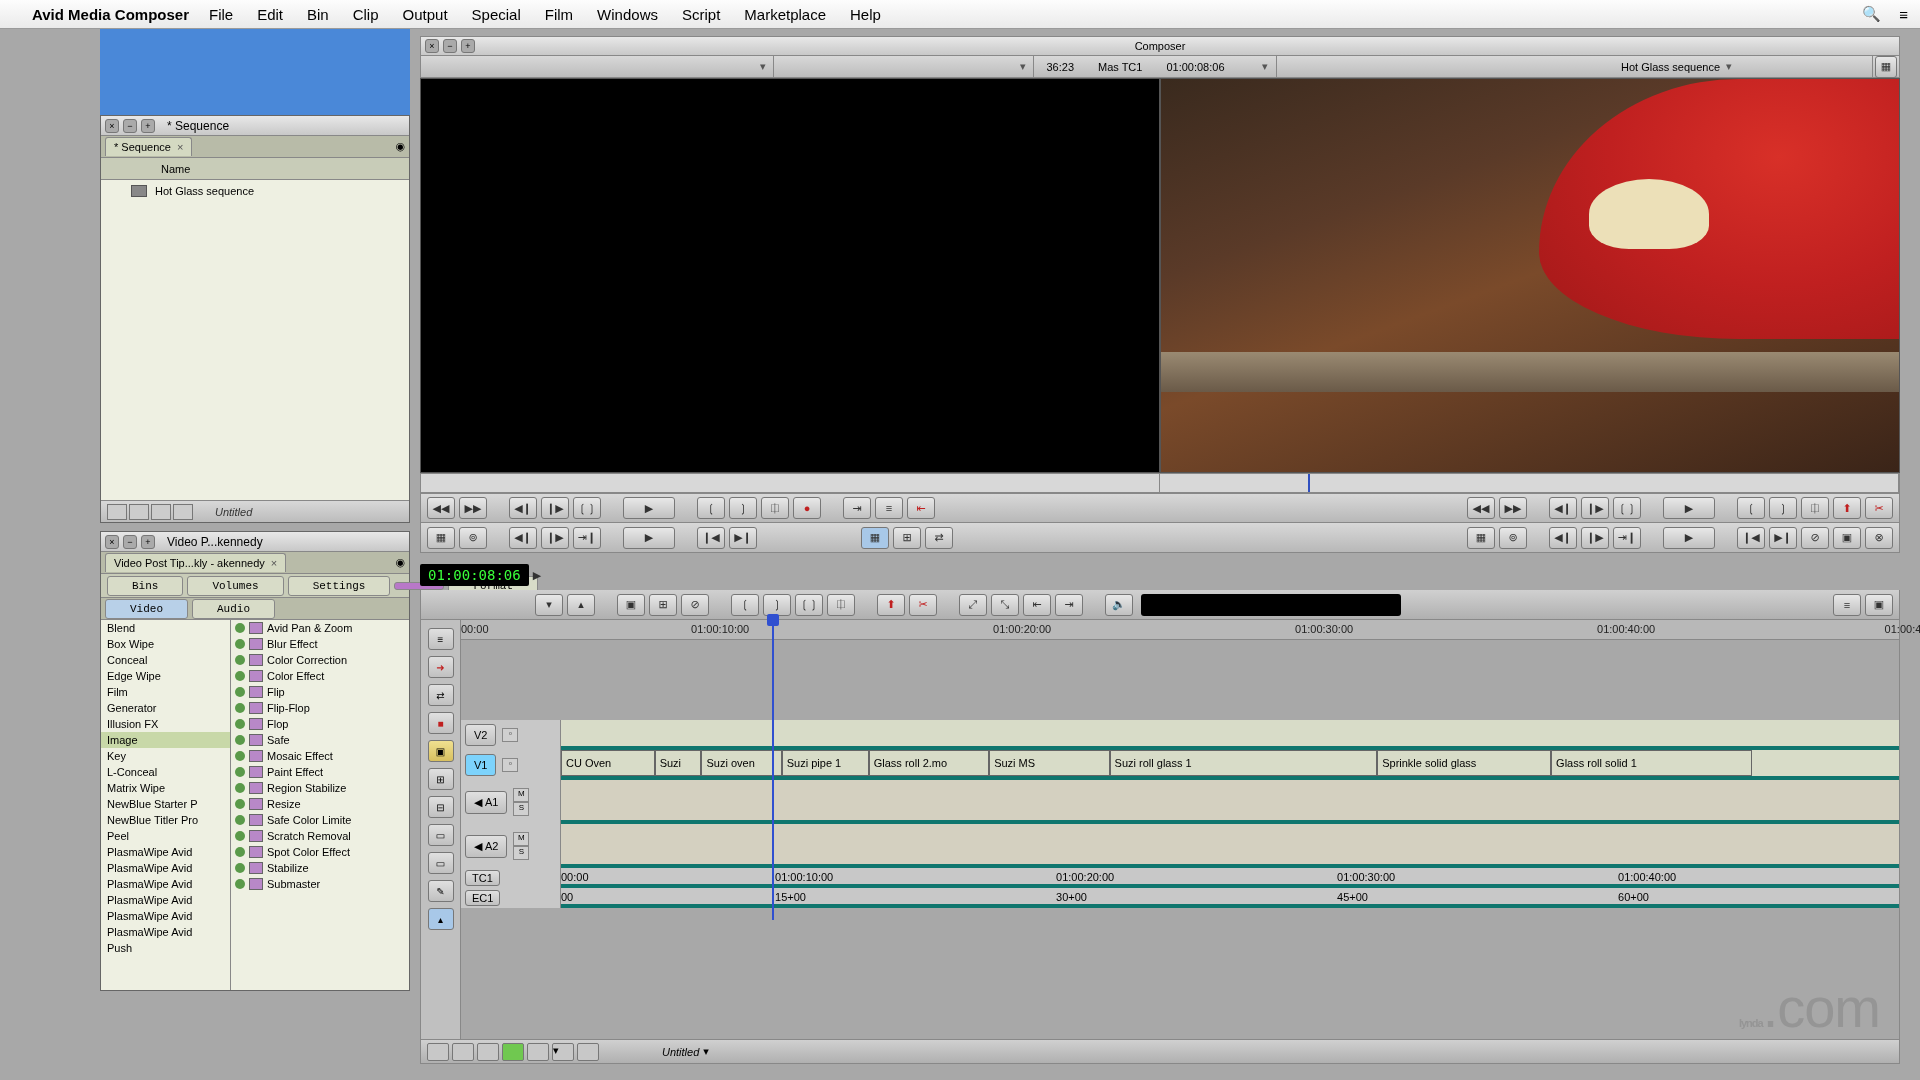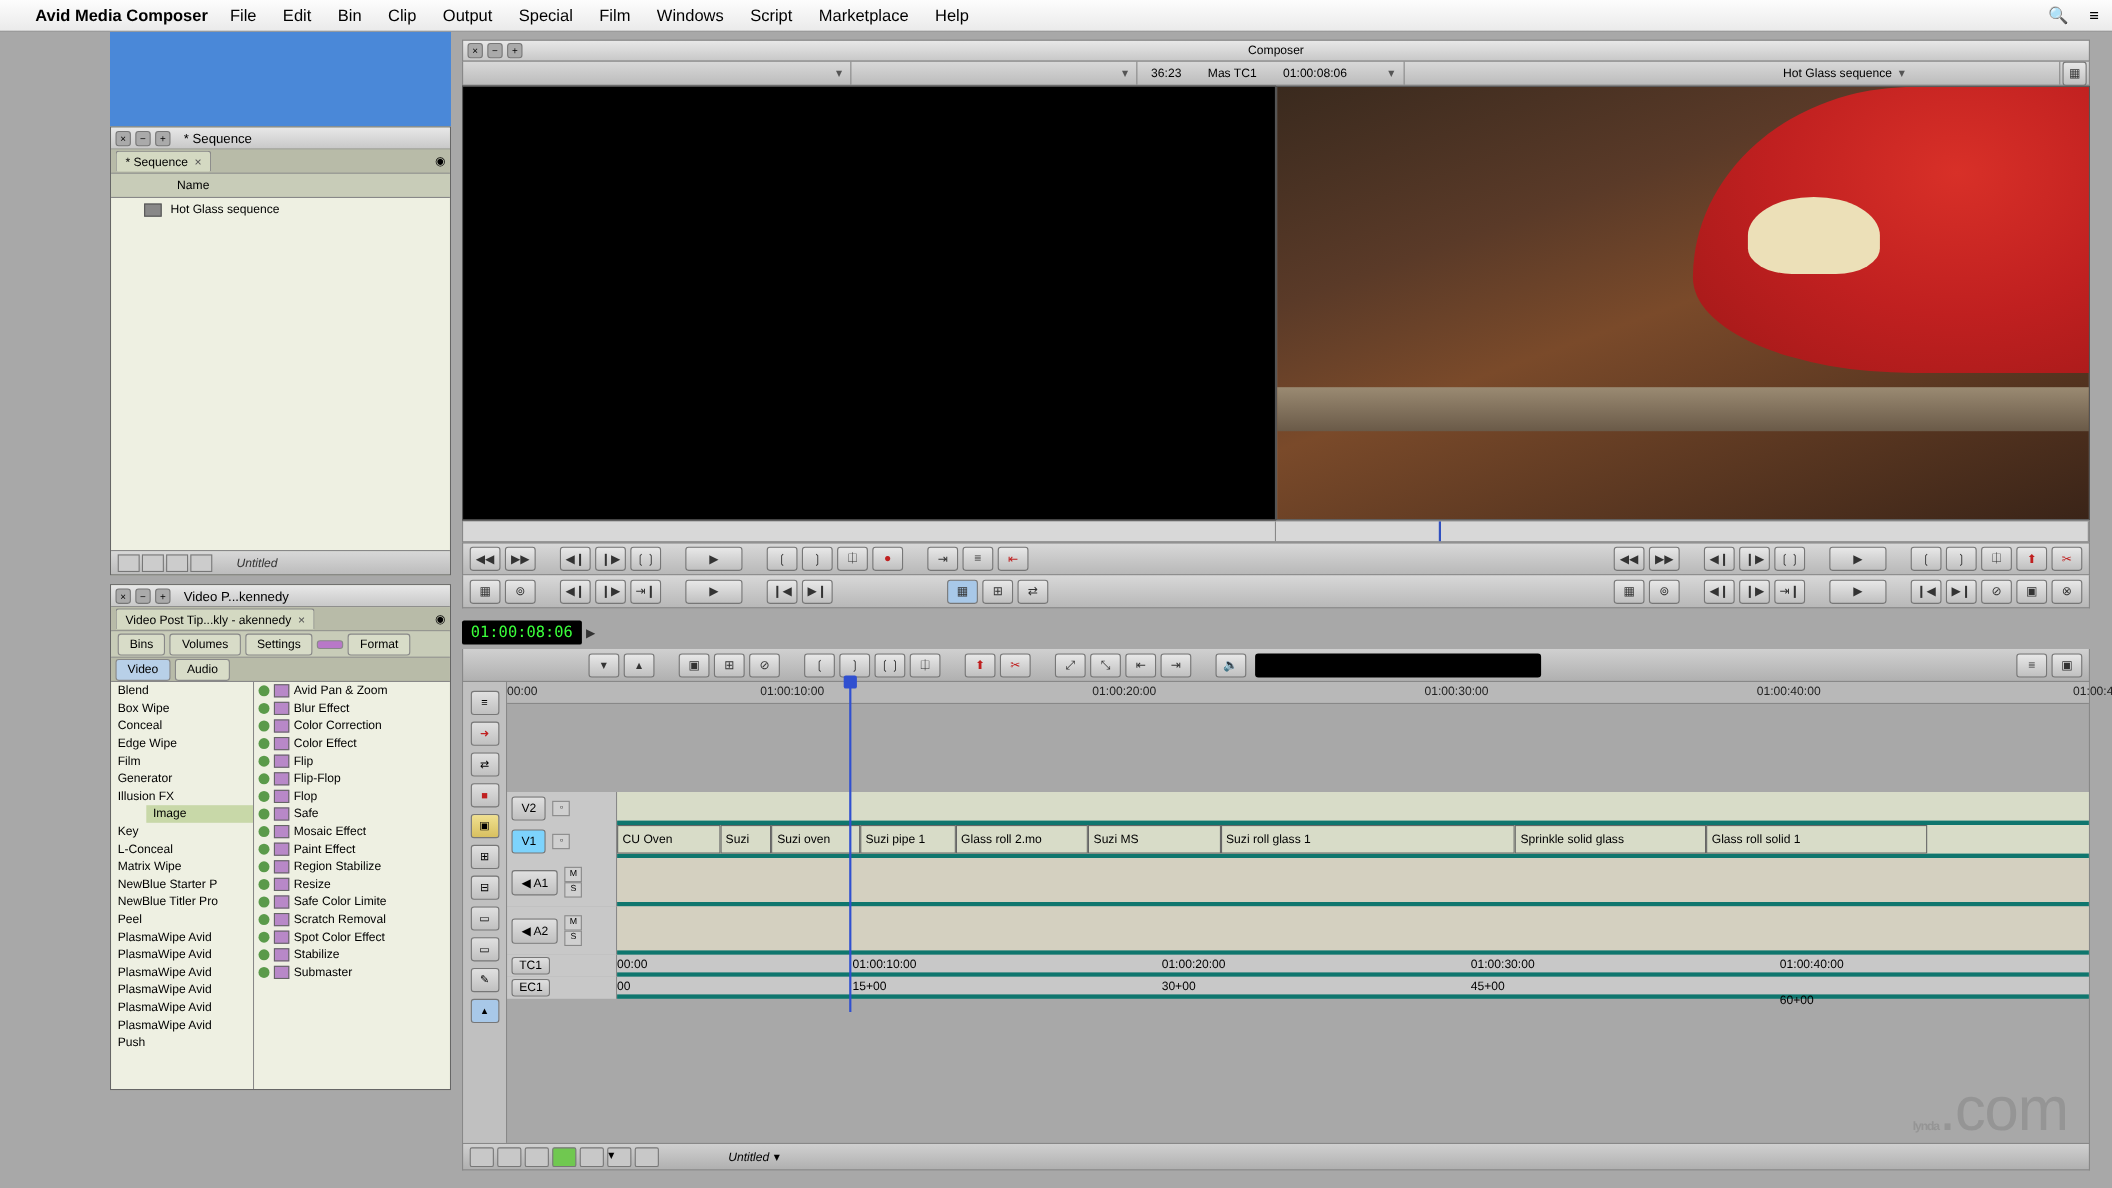--- a/index.html
+++ b/index.html
@@ -29,25 +29,25 @@
 .bin-row { display: flex; align-items: center; height: 22px; padding-left: 30px; }
 .bin-row .seqicon { width: 16px; height: 12px; background: #888; border: 1px solid #555; margin-right: 8px; }
 .bin-footer { height: 22px; background: linear-gradient(#d8d8d8,#bcbcbc); display: flex; align-items: center; padding: 0 6px; border-top: 1px solid #888; }
 .bin-footer .viewbtn { width: 20px; height: 16px; border: 1px solid #777; margin-right: 2px; background: #ccc; }
 .bin-footer .label { margin-left: 20px; font-style: italic; color: #333; }
 
 
 .fx-window { background: #d4d9c2; border: 1px solid #666; width: 310px; margin-top: 8px; }
 .fx-tabs { height: 22px; background: #b8bba8; display: flex; align-items: center; padding: 0 4px; border-bottom: 1px solid #888; }
 .fx-subtabs { height: 24px; display: flex; align-items: center; padding: 0 6px; background: #c8ccb8; border-bottom: 1px solid #888; }
-.fx-subtab { padding: 3px 10px; background: #d8dcc8; border: 1px solid #888; border-radius: 3px; margin-right: 4px; cursor: default; }
+.fx-subtab { padding: 3px 24px; background: #d8dcc8; border: 1px solid #888; border-radius: 3px; margin-right: 4px; cursor: default; font-family: Liberation Mono, monospace; }
 .fx-body { display: flex; height: 370px; }
 .fx-cats { width: 130px; background: #eef0e2; border-right: 1px solid #888; overflow: hidden; }
 .fx-cat { padding: 2px 6px; cursor: default; white-space: nowrap; overflow: hidden; }
-.fx-cat.sel { background: #c8d8a8; margin-left: 32px; }
+.fx-cat.sel { background: #c8d8a8; }
 .fx-list { flex: 1; background: #eef0e2; overflow: hidden; }
 .fx-item { display: flex; align-items: center; padding: 2px 4px; cursor: default; }
 .fx-item .dot { width: 10px; height: 10px; border-radius: 50%; background: #5a9a4a; margin-right: 4px; flex-shrink: 0; }
 .fx-item .fxicon { width: 14px; height: 12px; background: #b888c8; border: 1px solid #666; margin-right: 4px; flex-shrink: 0; }
 
 
 .composer { position: absolute; left: 420px; top: 36px; right: 20px; }
 .comp-title { height: 20px; background: linear-gradient(#e8e8e8,#c8c8c8); display: flex; align-items: center; justify-content: center; border: 1px solid #888; position: relative; }
 .comp-title .winbtns { position: absolute; left: 4px; display: flex; }
 .comp-info { height: 22px; background: linear-gradient(#d8d8d8,#bcbcbc); display: flex; align-items: center; border: 1px solid #888; border-top: none; }
@@ -498,21 +498,21 @@
         </div>
 
       <div class="tl-trackhdr" style="top:268px;height:20px">
         <div class="tbtn2" style="padding:1px 6px">EC1</div>
       </div>
       <div class="tl-track tc" id="ec-row" style="top:268px">
           <span style="position: absolute; left: 0%; top: 3px;">00</span>
           <span style="position: absolute; left: 16%; top: 3px;">15+00</span>
           <span style="position: absolute; left: 37%; top: 3px;">30+00</span>
           <span style="position: absolute; left: 58%; top: 3px;">45+00</span>
-          <span style="position: absolute; left: 79%; top: 16px;">60+00</span>
+          <span style="position: absolute; left: 79%; top: 3px;">60+00</span>
         </div>
     </div>
   </div>
   <div class="tl-footer">
     <div class="fbtn"></div>
     <div class="fbtn"></div>
     <div class="fbtn"></div>
     <div class="fbtn" style="background:#70c850"></div>
     <div class="fbtn"></div>
     <div class="fbtn">▾</div>

